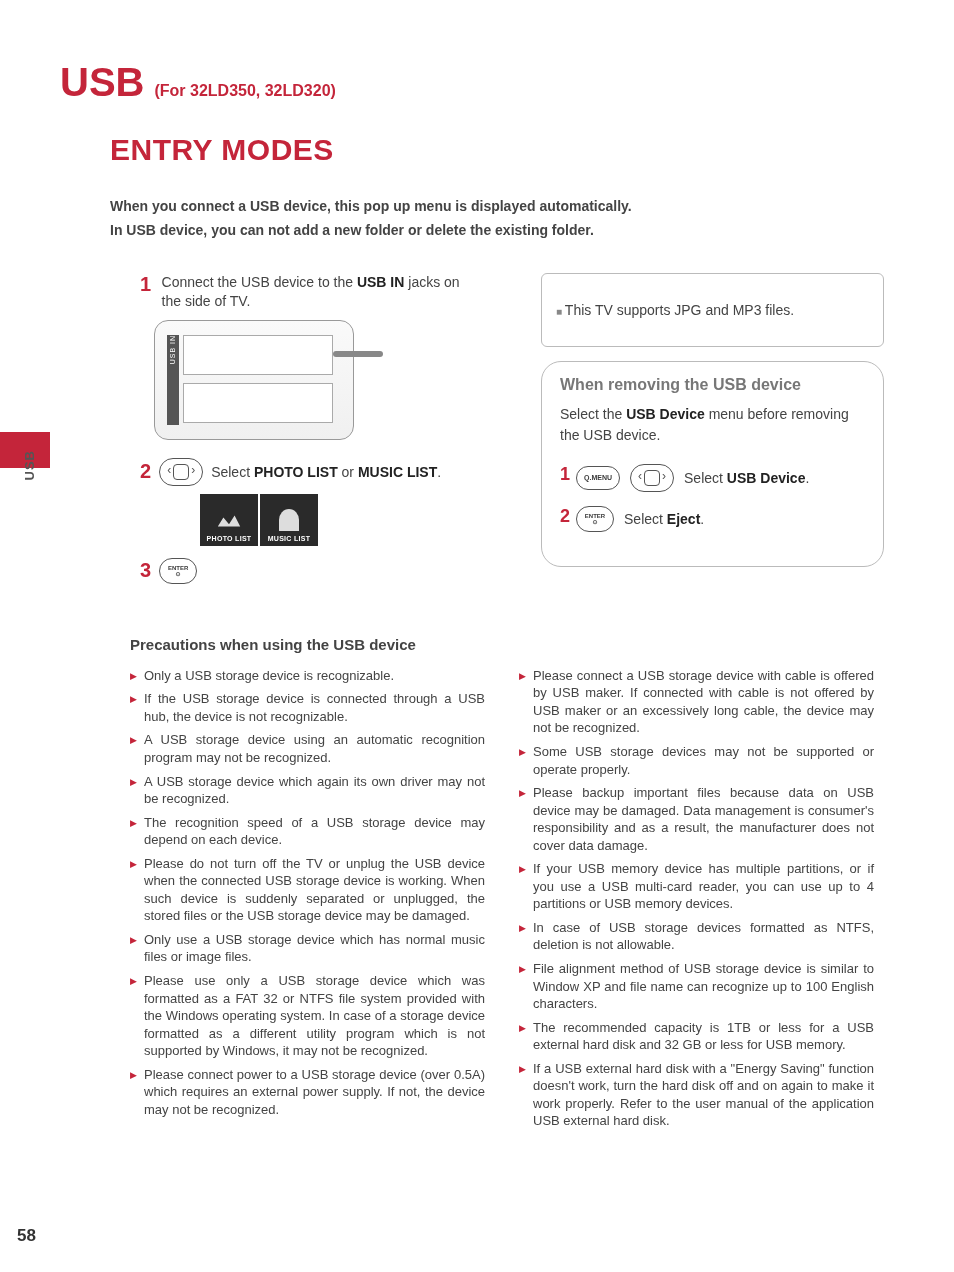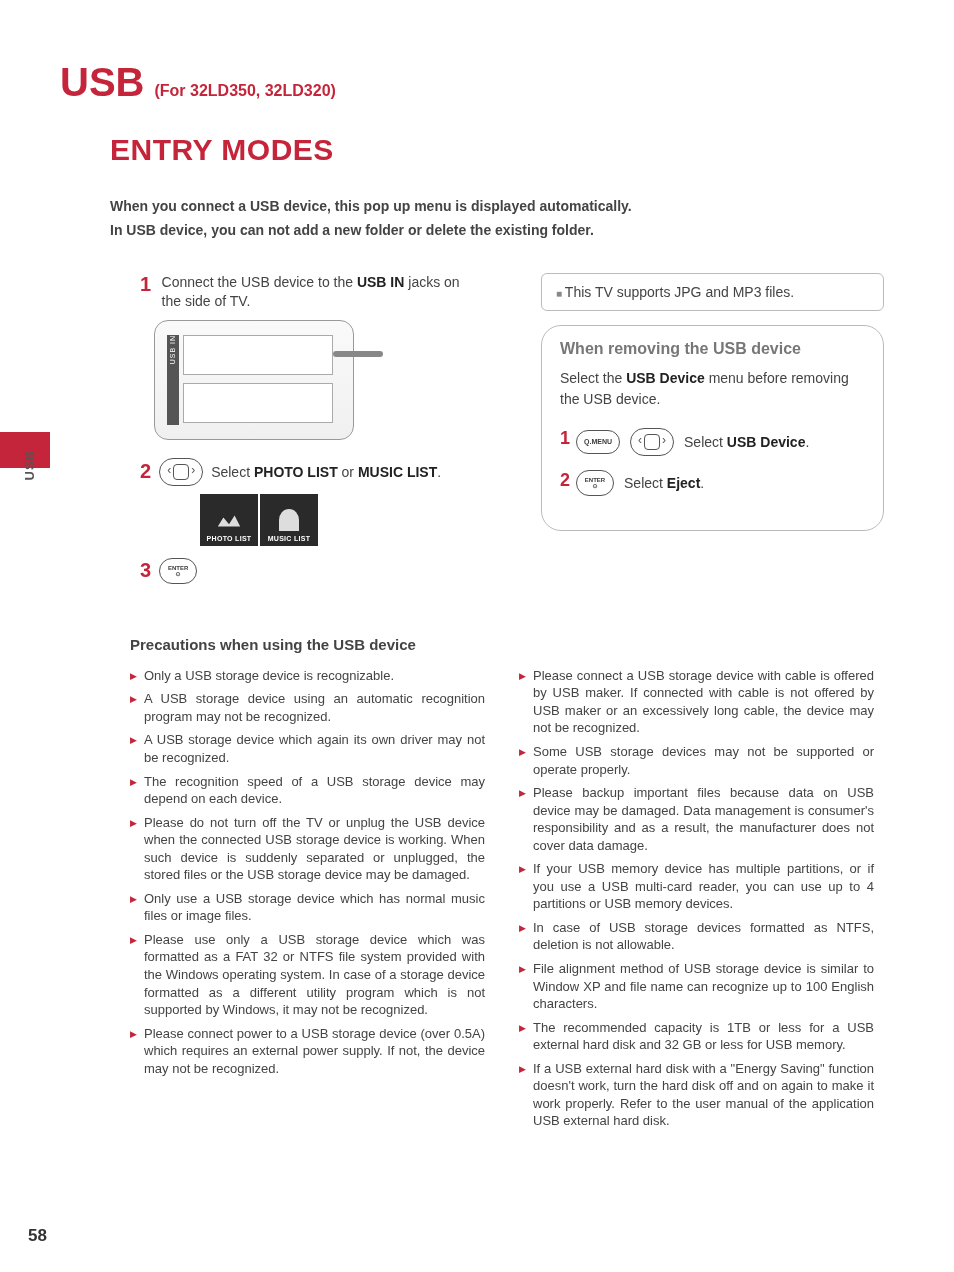--- a/index.html
+++ b/index.html
@@ -41,21 +41,21 @@
   .step2-text { font-size:14px; color:#444; }
   .menu-icons { display:flex; gap:2px; margin-left:60px; margin-bottom:12px;}
   .menu-tile { width:58px; height:52px; background:#2a2a2a; display:flex; flex-direction:column; align-items:center; justify-content:flex-end; padding-bottom:4px;}
   .menu-tile .mt-icon { width:28px; height:22px; background:#ddd; margin-bottom:4px; clip-path: polygon(10% 80%, 30% 40%, 50% 70%, 70% 30%, 90% 80%);}
   .menu-tile.music .mt-icon { background:#ddd; clip-path: none; border-radius:50% 50% 0 0; width:20px; height:22px; position:relative;}
   .menu-tile .lbl { color:#fff; font-size:7px; font-weight:bold; letter-spacing:0.3px;}
   .enter-btn {
     width: 38px; height: 26px; border: 1.5px solid #555; border-radius: 13px; display:flex; flex-direction:column; align-items:center; justify-content:center; background:#fff; font-size:6px; font-weight:bold; line-height:1;
   }
   .note-box {
-    border:1px solid #bbb; border-radius:6px; padding:10px 14px; font-size:14px; color:#444; margin-bottom:14px;
+    border:1px solid #bbb; border-radius:6px; padding:28px 14px; font-size:14px; color:#444; margin-bottom:14px;
   }
   .note-box::before { content:"■ "; color:#888; font-size:10px; }
   .remove-box {
     border:1px solid #bbb; border-radius:20px; padding:14px 18px 20px 18px;
   }
   .remove-title { font-size:16px; font-weight:bold; color:#777; margin-bottom:10px;}
   .remove-text { font-size:14px; color:#444; margin-bottom:18px; line-height:1.5;}
   .rstep { display:flex; align-items:center; gap:10px; margin-bottom:14px;}
   .rstep .step-num { font-size:18px; margin-right:-4px; align-self:flex-start;}
   .qmenu-btn {
@@ -68,21 +68,21 @@
   .sidetab-label {
     position:absolute; left:22px; top:450px; font-size:13px; font-weight:bold; color:#555;
     writing-mode: vertical-rl; transform: rotate(180deg); letter-spacing:1px;
   }
   .precautions { margin-top:44px; margin-left:70px; margin-right:10px;}
   .prec-title { font-size:15px; font-weight:bold; color:#444; margin-bottom:14px;}
   .prec-cols { display:flex; gap:34px;}
   .prec-col { flex:1; font-size:13px; color:#444; }
   .prec-col p { margin-bottom:6px; line-height:1.35; text-align:justify; padding-left:14px; position:relative;}
   .prec-col p::before { content:"▶"; color:#c4253a; font-size:9px; position:absolute; left:0; top:3px;}
-  .pagenum { position:absolute; left:28px; bottom:26px; font-size:17px; font-weight:bold; color:#333;}
+  .pagenum { position:absolute; left:17px; bottom:26px; font-size:17px; font-weight:bold; color:#333;}
   b.k { font-weight:bold; color:#222;}
 </style>
 </head>
 <body>
 
 <div class="sidetab"></div>
 <div class="sidetab-label">USB</div>
 
 <div class="title-row">
   <span class="title-main">USB</span>
@@ -173,20 +173,21 @@
       </div>
     </div>
   </div>
 </div>
 
 <div class="precautions">
   <div class="prec-title">Precautions when using the USB device</div>
   <div class="prec-cols">
     <div class="prec-col" id="prec-left">
         <p>Only a USB storage device is recognizable.</p>
+        <p>If the USB storage device is connected through a USB hub, the device is not recognizable.</p>
         <p>A USB storage device using an automatic recognition program may not be recognized.</p>
         <p>A USB storage device which again its own driver may not be recognized.</p>
         <p>The recognition speed of a USB storage device may depend on each device.</p>
         <p>Please do not turn off the TV or unplug the USB device when the connected USB storage device is working.  When such device is suddenly separated or unplugged, the stored files or the USB storage device may be damaged.</p>
         <p>Only use a USB storage device which has normal music files or image files.</p>
         <p>Please use only a USB storage device which was formatted as a FAT 32 or NTFS file system provided with the Windows operating system.  In case of a storage device formatted as a different utility program which is not supported by Windows, it may not be recognized.</p>
         <p>Please connect power to a USB storage device (over 0.5A) which requires an external power supply.  If not, the device may not be recognized.</p>
       </div>
     <div class="prec-col" id="prec-right">
         <p>Please connect a USB storage device with cable is offered by USB maker.  If connected with cable is not offered by USB maker or an excessively long cable, the device may not be recognized.</p>

